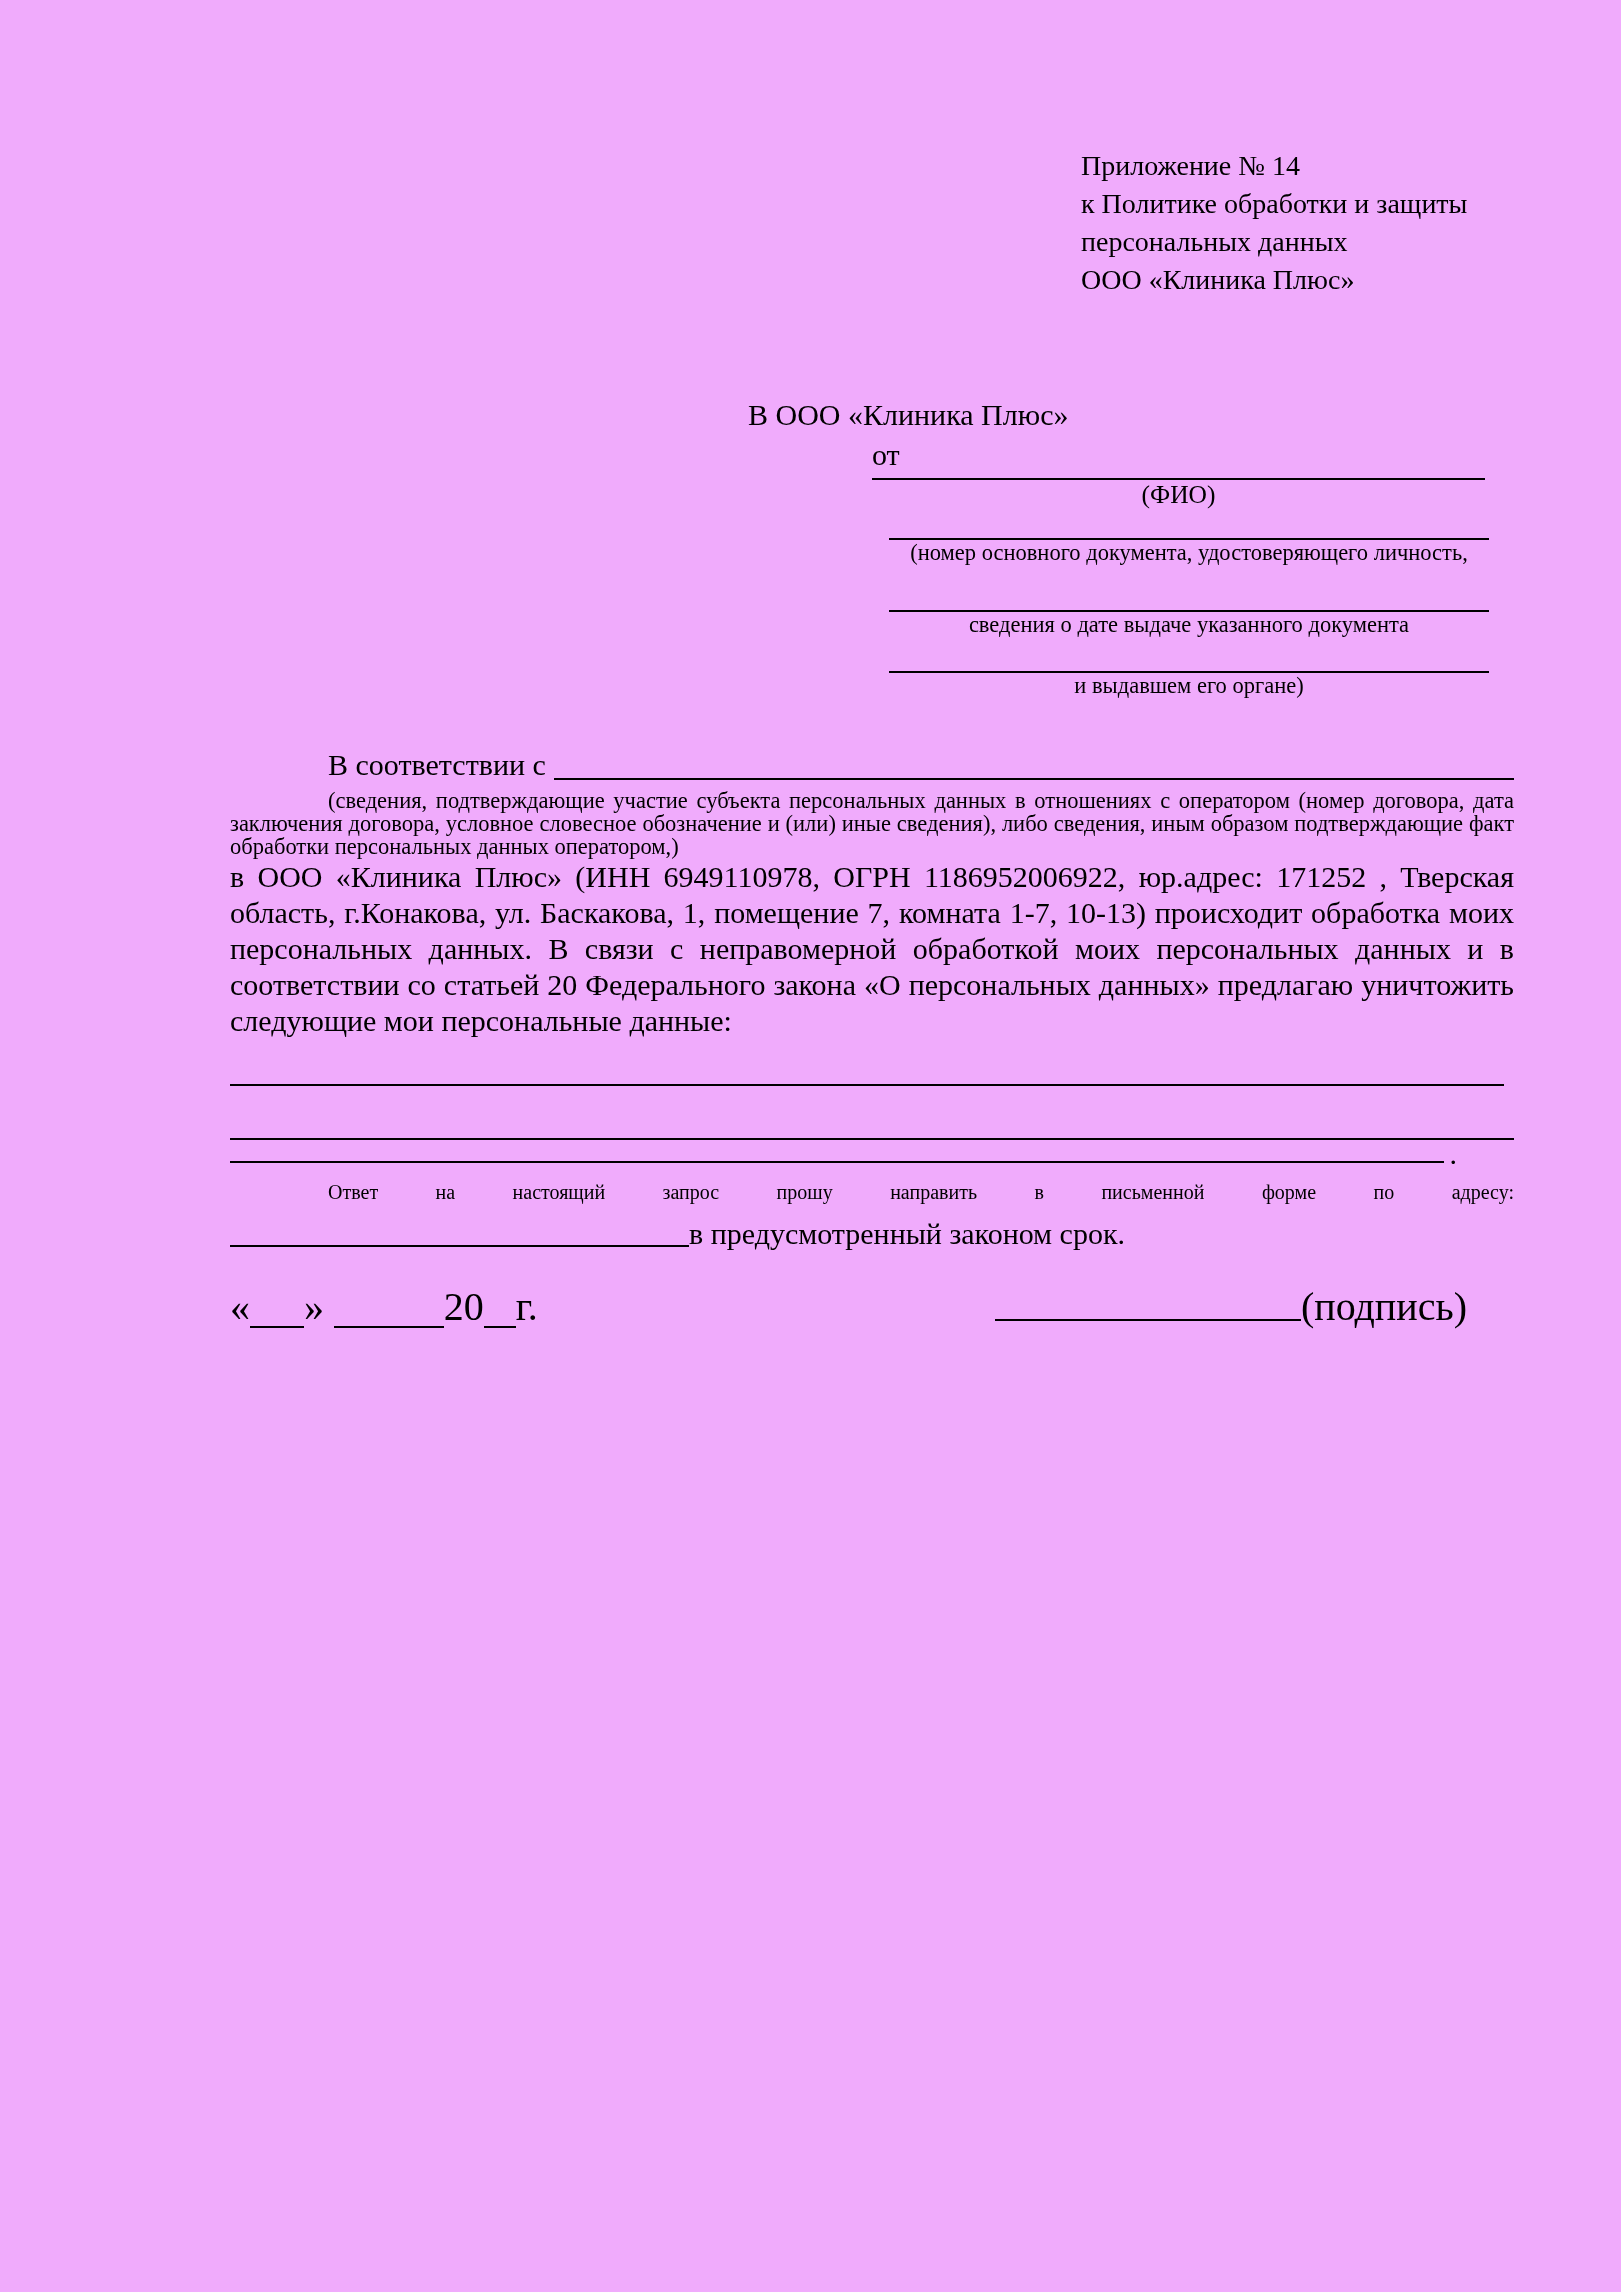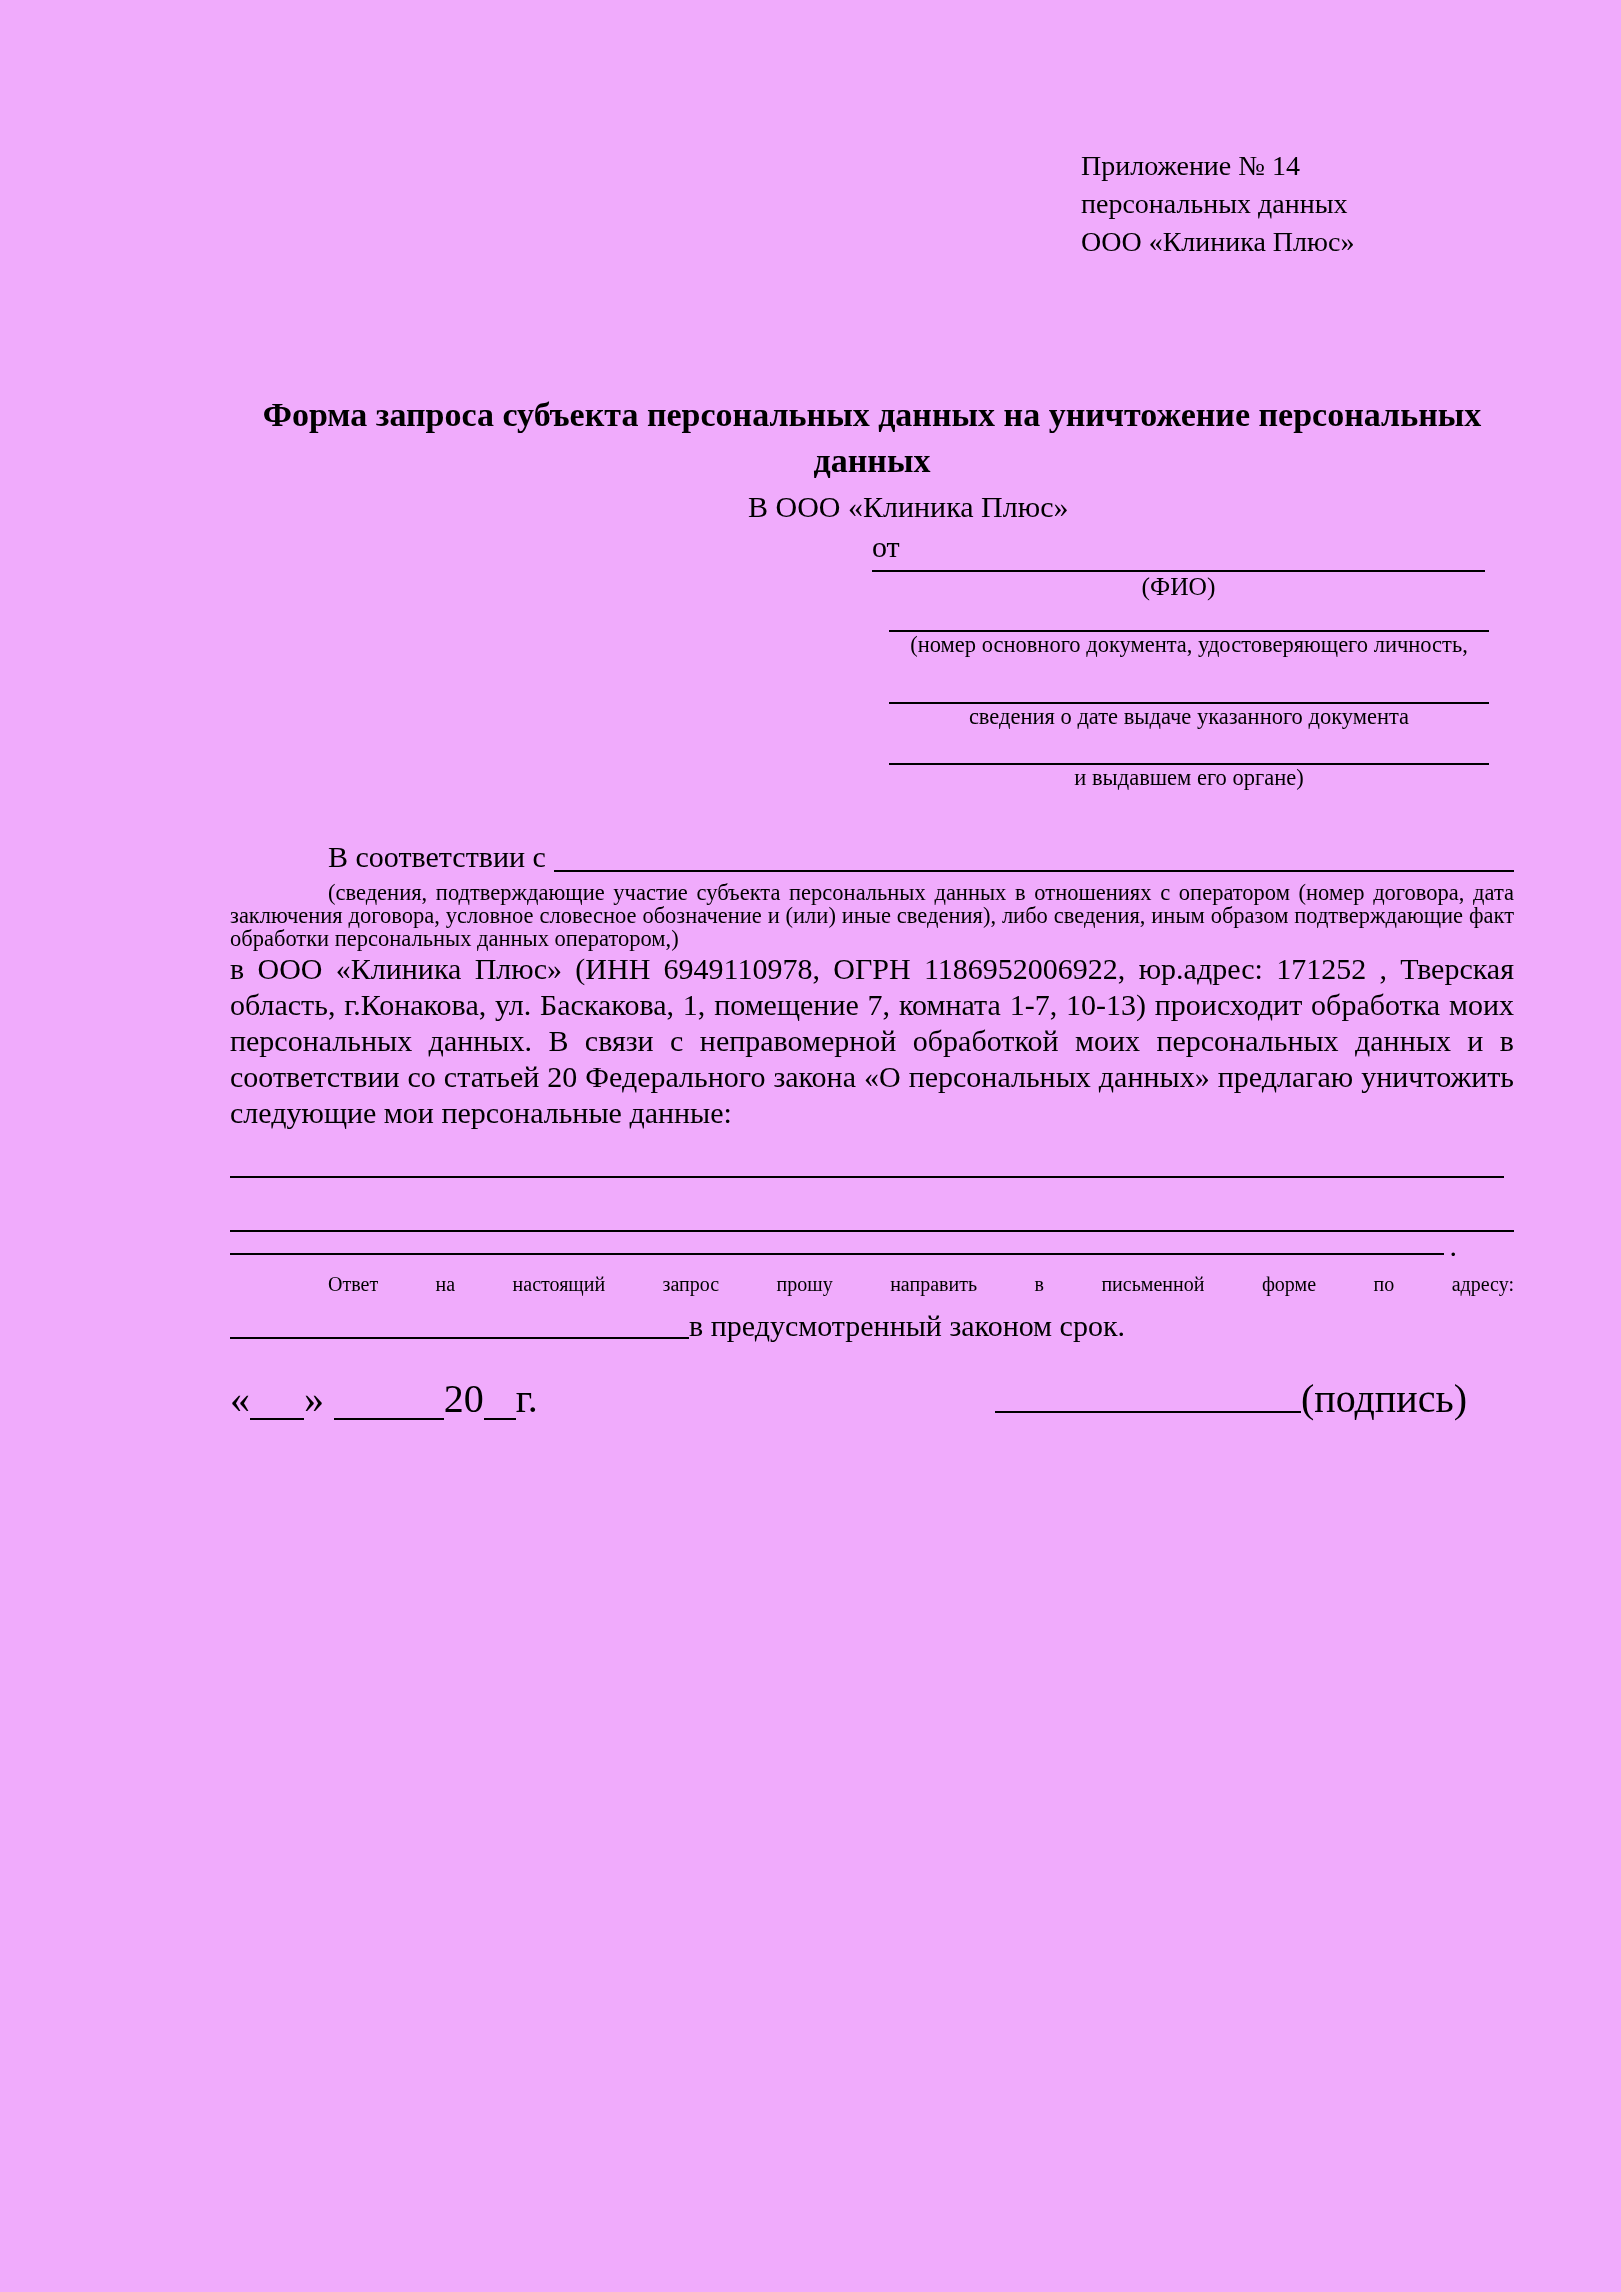--- a/index.html
+++ b/index.html
@@ -165,27 +165,27 @@
     margin-bottom: 6.9px;
   }
 </style>
 </head>
 <body>
 
 <div id="page">
 
   <div id="appendix">
     <div>Приложение № 14</div>
+    <div>к Политике обработки и защиты</div>
     <div>персональных данных</div>
     <div>ООО «Клиника Плюс»</div>
   </div>
 
   <div id="content">
 
-    <div class="doc-title">Форма запроса субъекта персональных данных на уничтожение персональных данных</div>
 
     <div class="addressee">В ООО «Клиника Плюс»</div>
 
     <div class="from-label">от</div>
 
     <div class="field-row">
       <div class="rule thin field-blank-1"></div>
       <div class="caption cap-1">(ФИО)</div>
     </div>
 

